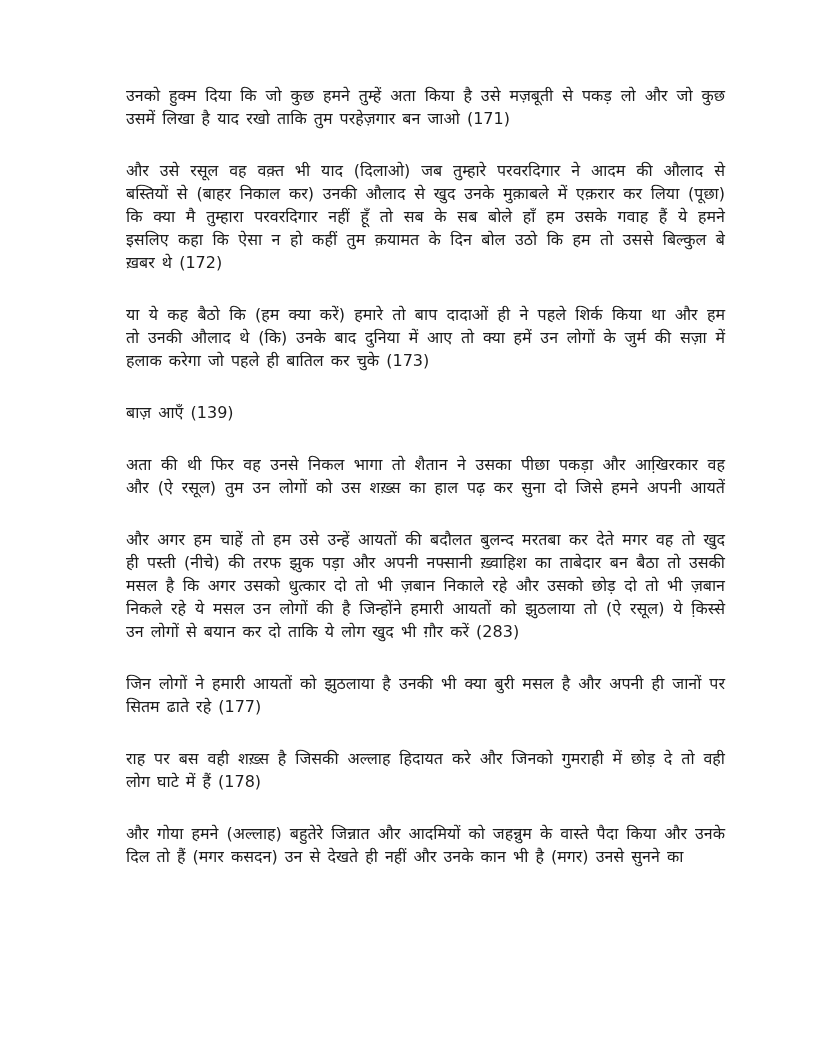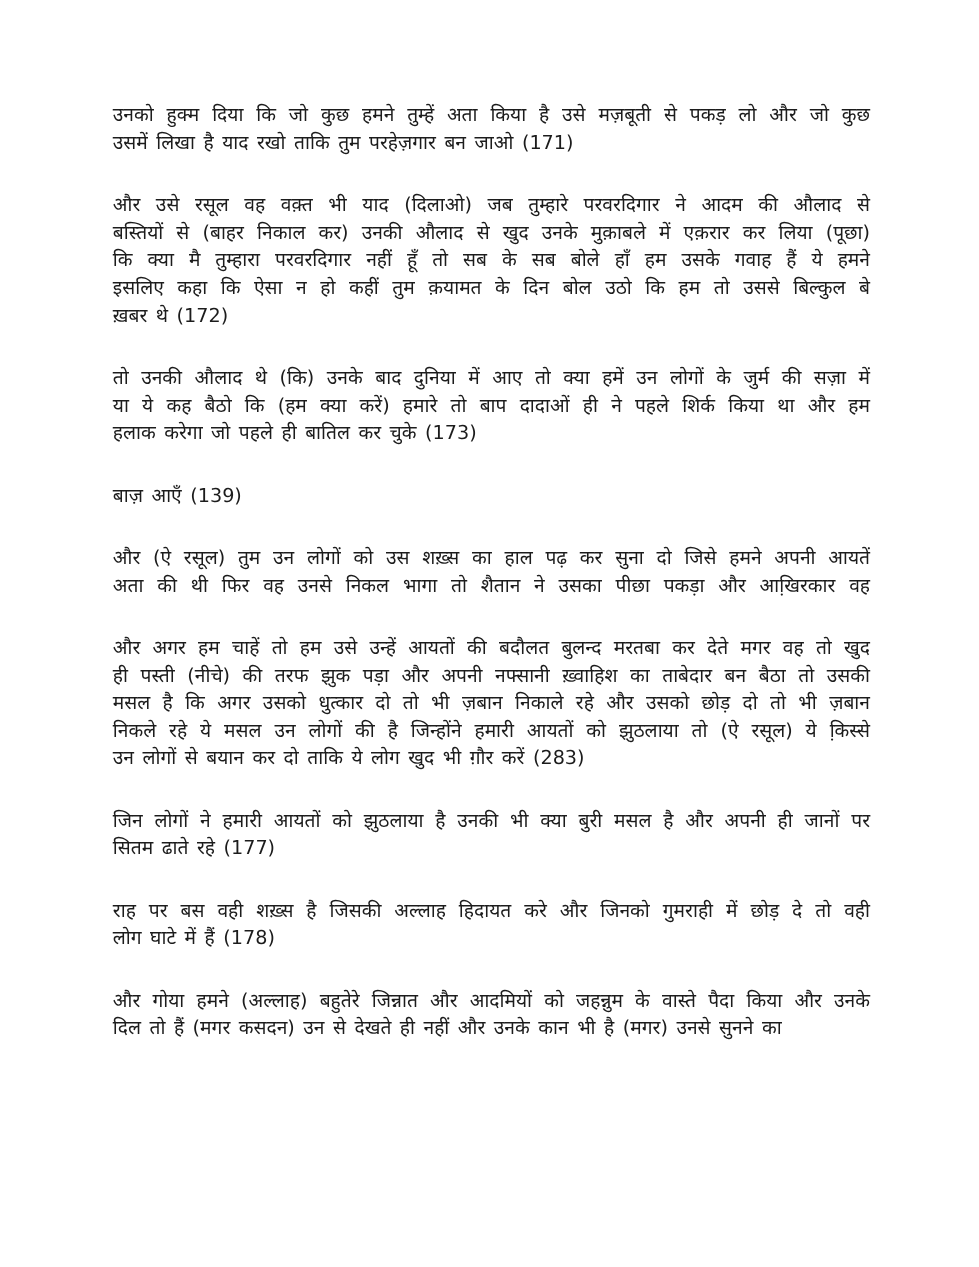--- a/index.html
+++ b/index.html
@@ -25,20 +25,21 @@
     word-spacing: 2px;
   }
   .para {
     margin: 0 0 29px 0;
   }
   .para:last-child {
     margin-bottom: 0;
   }
   .line {
     min-height: 23px;
+    margin-left: 32px;
   }
   
   .line.fill {
     text-align: justify;
     text-align-last: justify;
   }
   .line.last {
     text-align: center;
     text-align-last: left;
   }
@@ -53,30 +54,30 @@
         <div class="line last">उसमें लिखा है याद रखो ताकि तुम परहेज़गार बन जाओ (171)</div>
       </div>
       <div class="para">
         <div class="line fill">और उसे रसूल वह वक़्त भी याद (दिलाओ) जब तुम्हारे परवरदिगार ने आदम की औलाद से</div>
         <div class="line fill">बस्तियों से (बाहर निकाल कर) उनकी औलाद से खुद उनके मुक़ाबले में एक़रार कर लिया (पूछा)</div>
         <div class="line fill">कि क्या मै तुम्हारा परवरदिगार नहीं हूँ तो सब के सब बोले हाँ हम उसके गवाह हैं ये हमने</div>
         <div class="line fill">इसलिए कहा कि ऐसा न हो कहीं तुम क़यामत के दिन बोल उठो कि हम तो उससे बिल्कुल बे</div>
         <div class="line last">ख़बर थे (172)</div>
       </div>
       <div class="para">
+        <div class="line fill">या ये कह बैठो कि (हम क्या करें) हमारे तो बाप दादाओं ही ने पहले शिर्क किया था और हम</div>
         <div class="line fill">तो उनकी औलाद थे (कि) उनके बाद दुनिया में आए तो क्या हमें उन लोगों के जुर्म की सज़ा में</div>
-        <div class="line fill">या ये कह बैठो कि (हम क्या करें) हमारे तो बाप दादाओं ही ने पहले शिर्क किया था और हम</div>
         <div class="line last">हलाक करेगा जो पहले ही बातिल कर चुके (173)</div>
       </div>
       <div class="para">
         <div class="line last">बाज़ आएँ (139)</div>
       </div>
       <div class="para">
+        <div class="line fill">अता की थी फिर वह उनसे निकल भागा तो शैतान ने उसका पीछा पकड़ा और आखि़रकार वह</div>
         <div class="line fill">और (ऐ रसूल) तुम उन लोगों को उस शख़्स का हाल पढ़ कर सुना दो जिसे हमने अपनी आयतें</div>
-        <div class="line fill">अता की थी फिर वह उनसे निकल भागा तो शैतान ने उसका पीछा पकड़ा और आखि़रकार वह</div>
       </div>
       <div class="para">
         <div class="line fill">और अगर हम चाहें तो हम उसे उन्हें आयतों की बदौलत बुलन्द मरतबा कर देते मगर वह तो खुद</div>
         <div class="line fill">ही पस्ती (नीचे) की तरफ झुक पड़ा और अपनी नफ्सानी ख़्वाहिश का ताबेदार बन बैठा तो उसकी</div>
         <div class="line fill">मसल है कि अगर उसको धुत्कार दो तो भी ज़बान निकाले रहे और उसको छोड़ दो तो भी ज़बान</div>
         <div class="line fill">निकले रहे ये मसल उन लोगों की है जिन्होंने हमारी आयतों को झुठलाया तो (ऐ रसूल) ये कि़स्से</div>
         <div class="line last">उन लोगों से बयान कर दो ताकि ये लोग खुद भी ग़ौर करें (283)</div>
       </div>
       <div class="para">
         <div class="line fill">जिन लोगों ने हमारी आयतों को झुठलाया है उनकी भी क्या बुरी मसल है और अपनी ही जानों पर</div>

